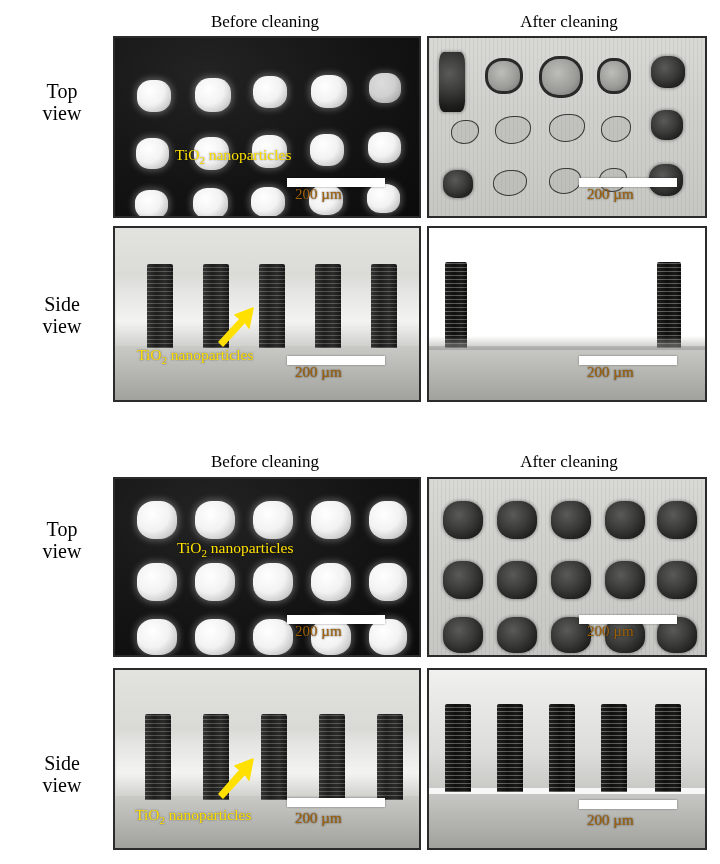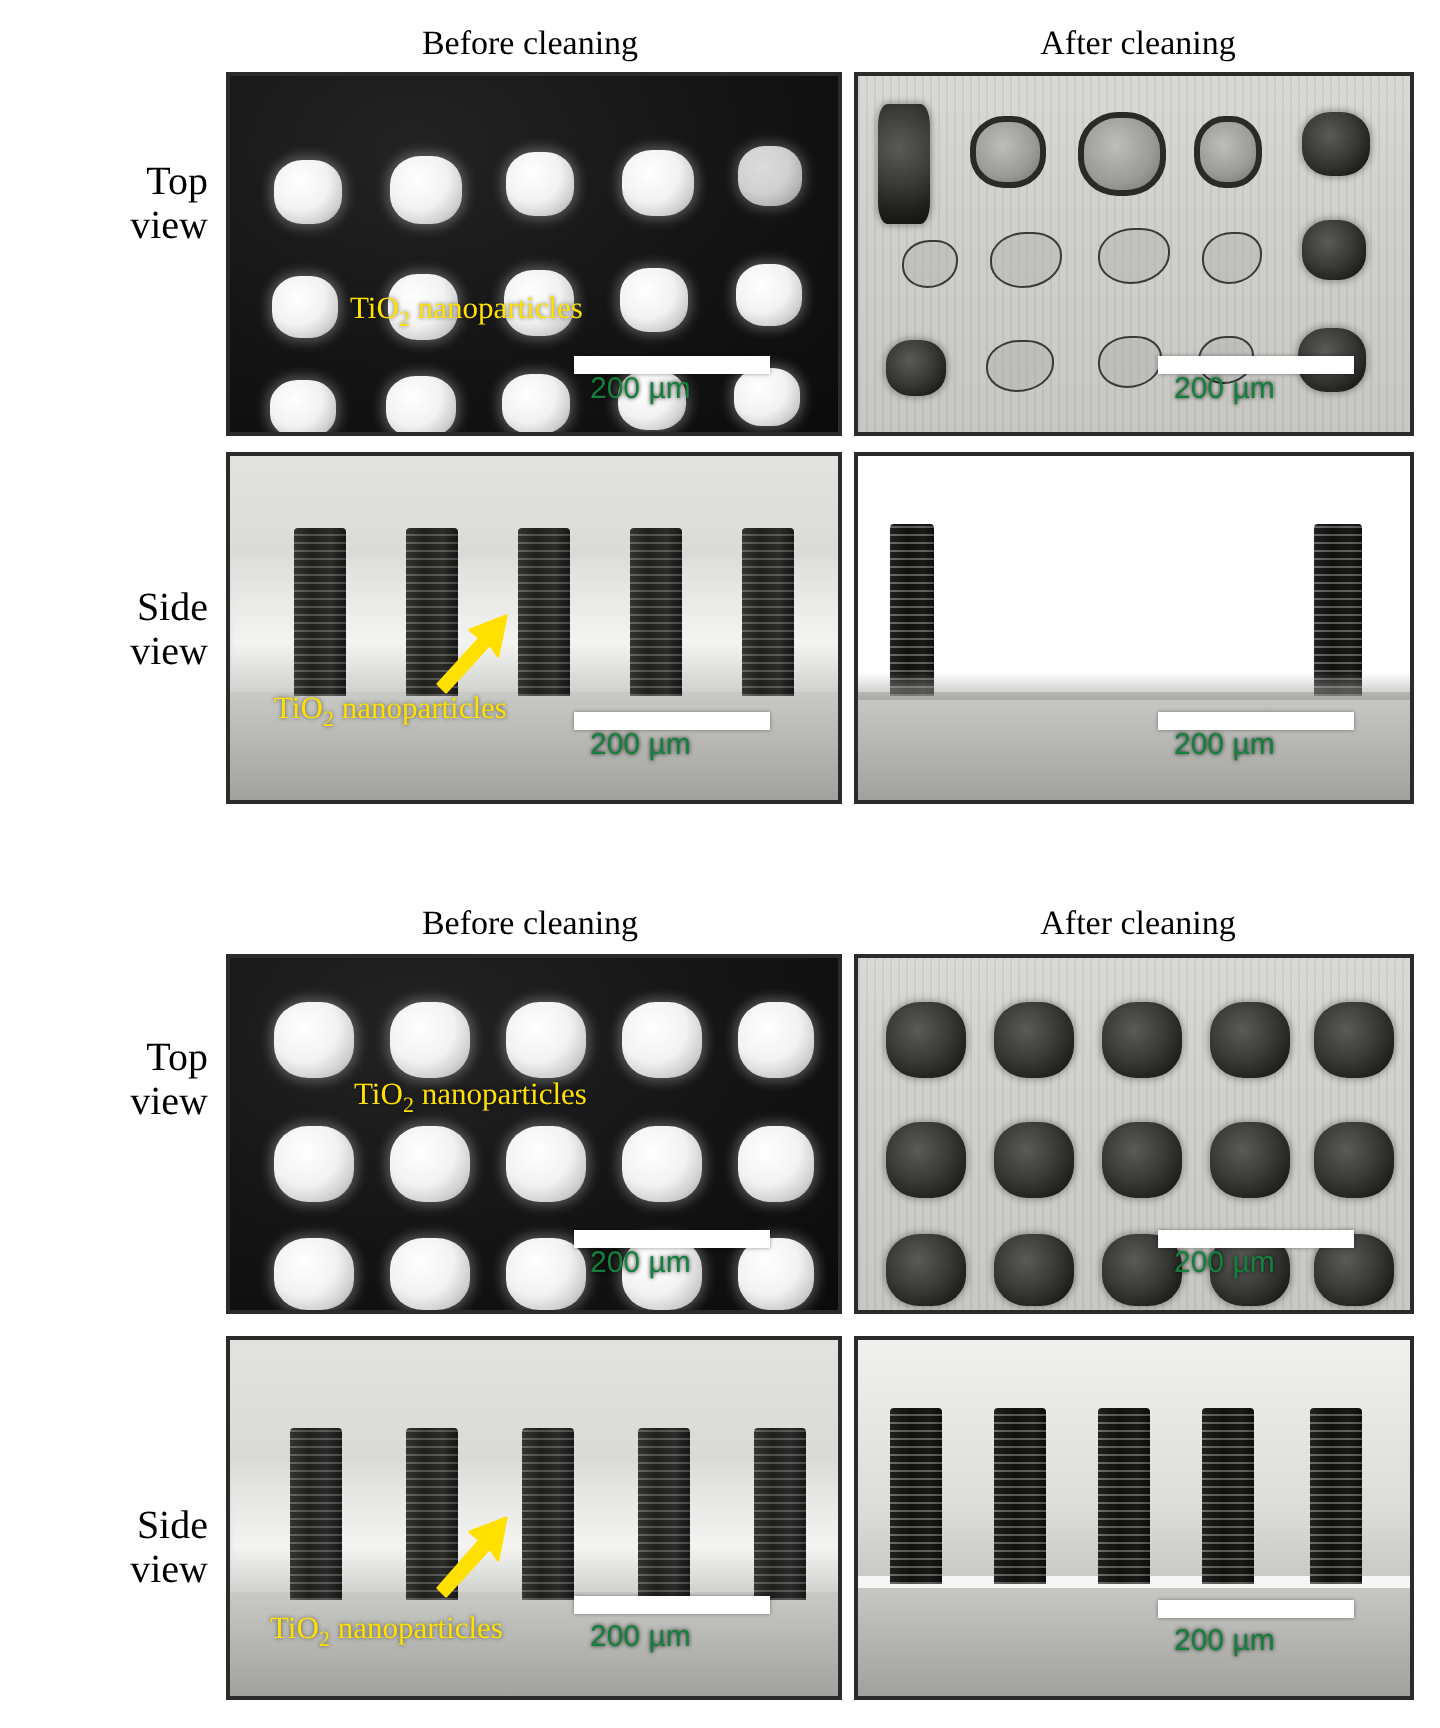--- a/index.html
+++ b/index.html
@@ -30,21 +30,21 @@
     text-align: center;
     font-size: 17px;
     font-family: "Liberation Serif", serif;
     color: #000;
     white-space: nowrap;
   }
 
   
   .row-label {
     position: absolute;
-    text-align: right;
+    text-align: center;
     font-size: 20px;
     line-height: 1.12;
     font-family: "Liberation Serif", serif;
     color: #000;
   }
 
   
   .panel {
     position: absolute;
     box-sizing: border-box;
@@ -133,22 +133,22 @@
   
   .scalebar {
     position: absolute;
     height: 9px;
     background: #ffffff;
     box-shadow: 0 0 2px rgba(0,0,0,0.4);
   }
   .scale-text {
     position: absolute;
     font-size: 15px;
-    font-family: Liberation Sans, sans-serif;
-    color: #15803d;
+    font-family: Liberation Serif, serif;
+    color: #a16207;
     white-space: nowrap;
     text-shadow: 0 0 2px rgba(0,0,0,0.85);
   }
 
   
   .anno {
     position: absolute;
     font-size: 15.5px;
     font-family: "Liberation Serif", serif;
     color: #ffe000;

